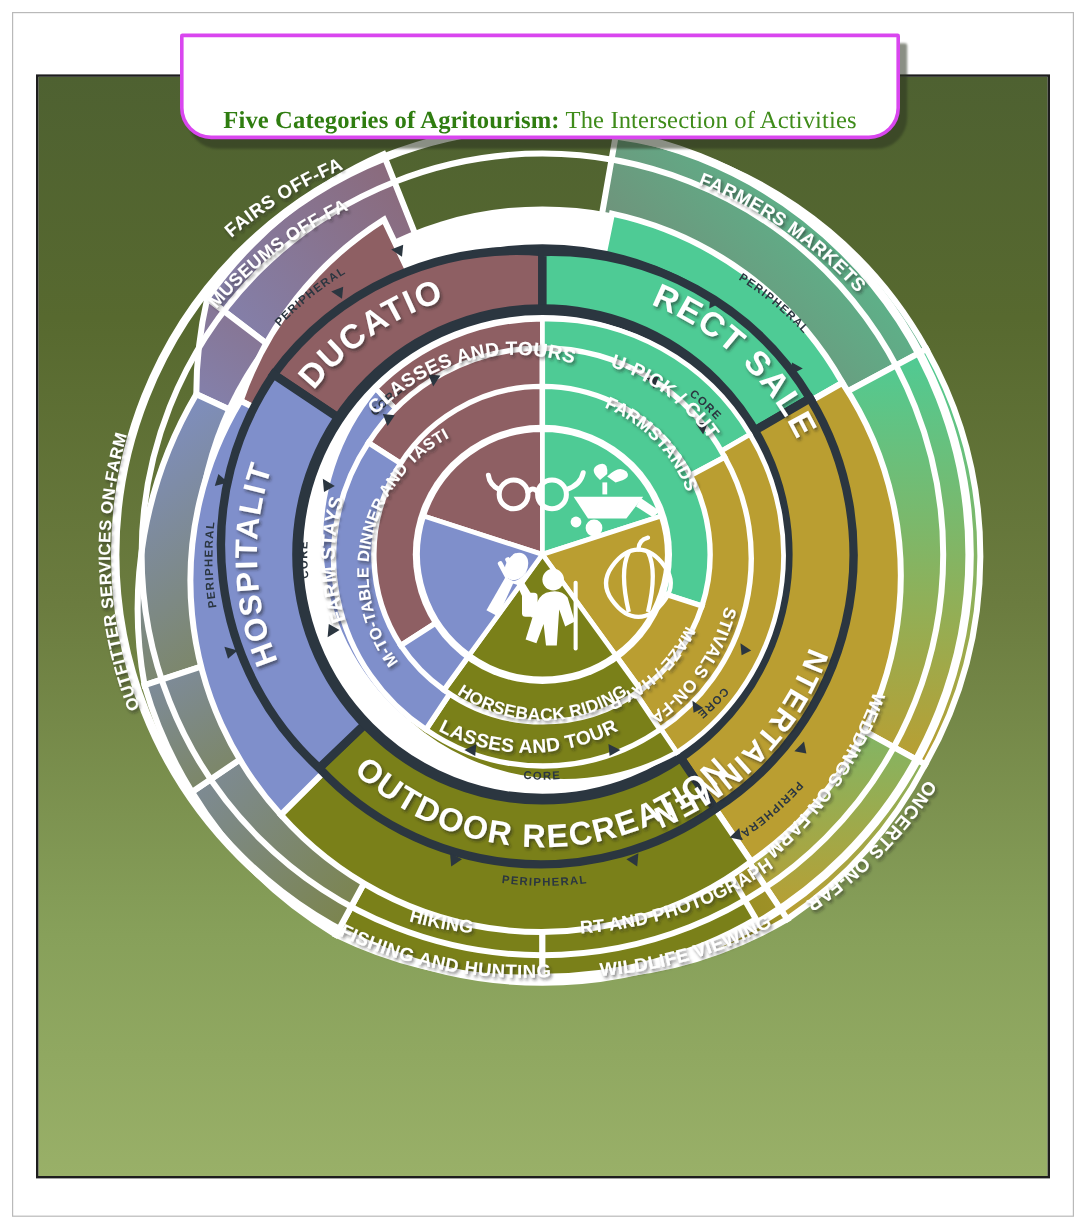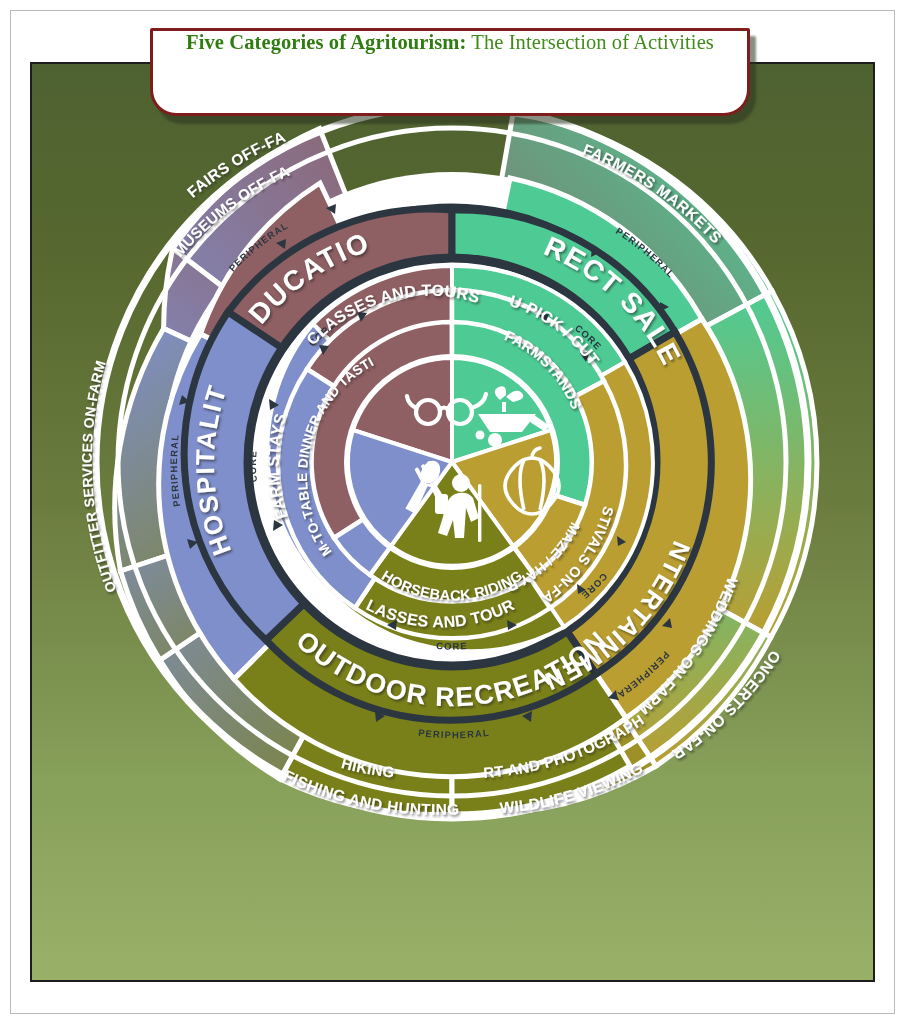--- a/index.html
+++ b/index.html
@@ -13,23 +13,23 @@
   
   #panel{position:absolute;left:30px;top:62px;width:845px;height:920px;
       background:linear-gradient(to bottom,#4e6131 0%,#57692f 22%,#6b7c3f 48%,#87a05a 78%,#99b068 100%);
       border:2px solid #1d1d1d;box-sizing:border-box;}
 
   
   #banner{position:absolute;left:150px;top:28px;width:600px;height:88px;z-index:40;}
   #banner .shadow{position:absolute;left:6px;top:8px;width:100%;height:100%;
       background:#2c3520;opacity:.55;border-radius:2px 2px 26px 26px;filter:blur(1px);}
   #banner .card{position:absolute;left:0;top:0;width:100%;height:100%;
-      background:#ffffff;border:3px solid #7f1d1d;box-sizing:border-box;
+      background:#ffffff;border:3px solid #d946ef;box-sizing:border-box;
       border-radius:2px 2px 26px 26px;
-      display:flex;flex-direction:column;align-items:center;justify-content:flex-start;}
+      display:flex;flex-direction:column;align-items:center;justify-content:flex-end;}
   #banner h1{margin:0;font-family:"Liberation Serif",serif;font-size:20.5px;
       letter-spacing:.1px;color:#3f8c1a;white-space:nowrap;}
   #banner h1 .b{font-weight:bold;color:#2f7d10;}
   #banner h1 .n{font-weight:normal;color:#3f8c1a;}
   #banner p{margin:7px 14px 0;font-size:10.8px;line-height:1.32;color:#222;
       text-align:center;max-width:510px;}
   #banner p b{font-weight:bold;}
 
   svg{display:block;}
   .wheelwrap{position:absolute;left:30px;top:62px;width:845px;height:920px;}

